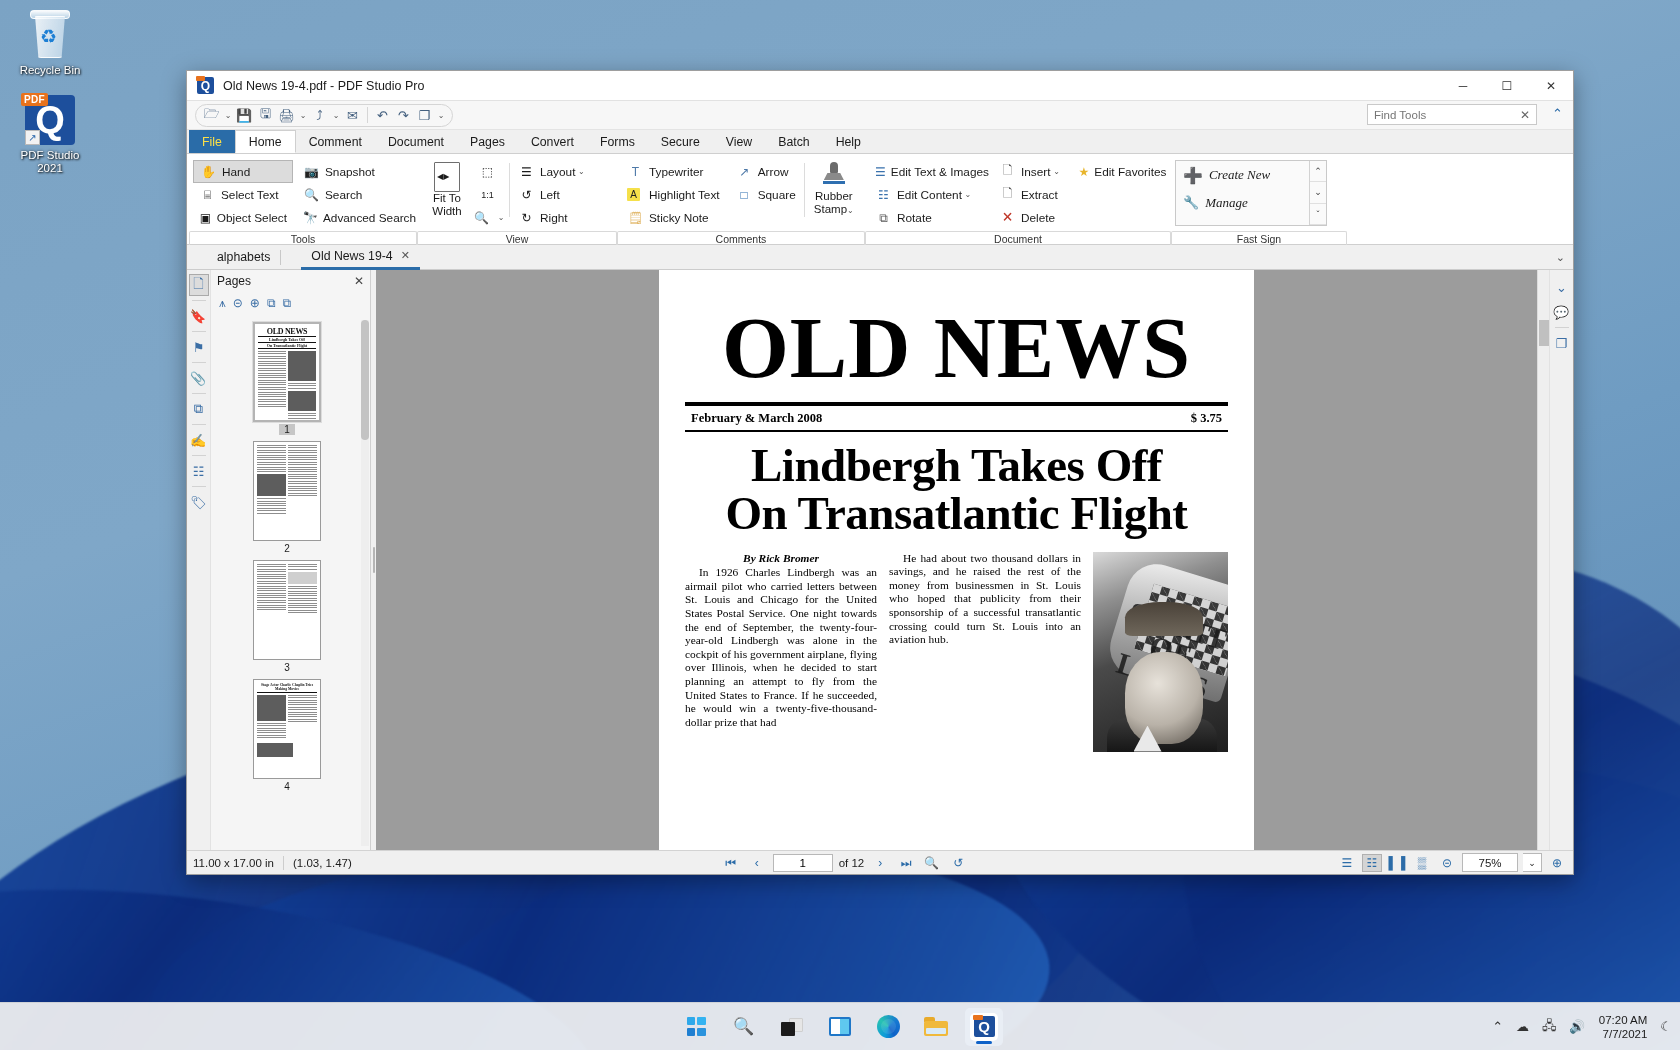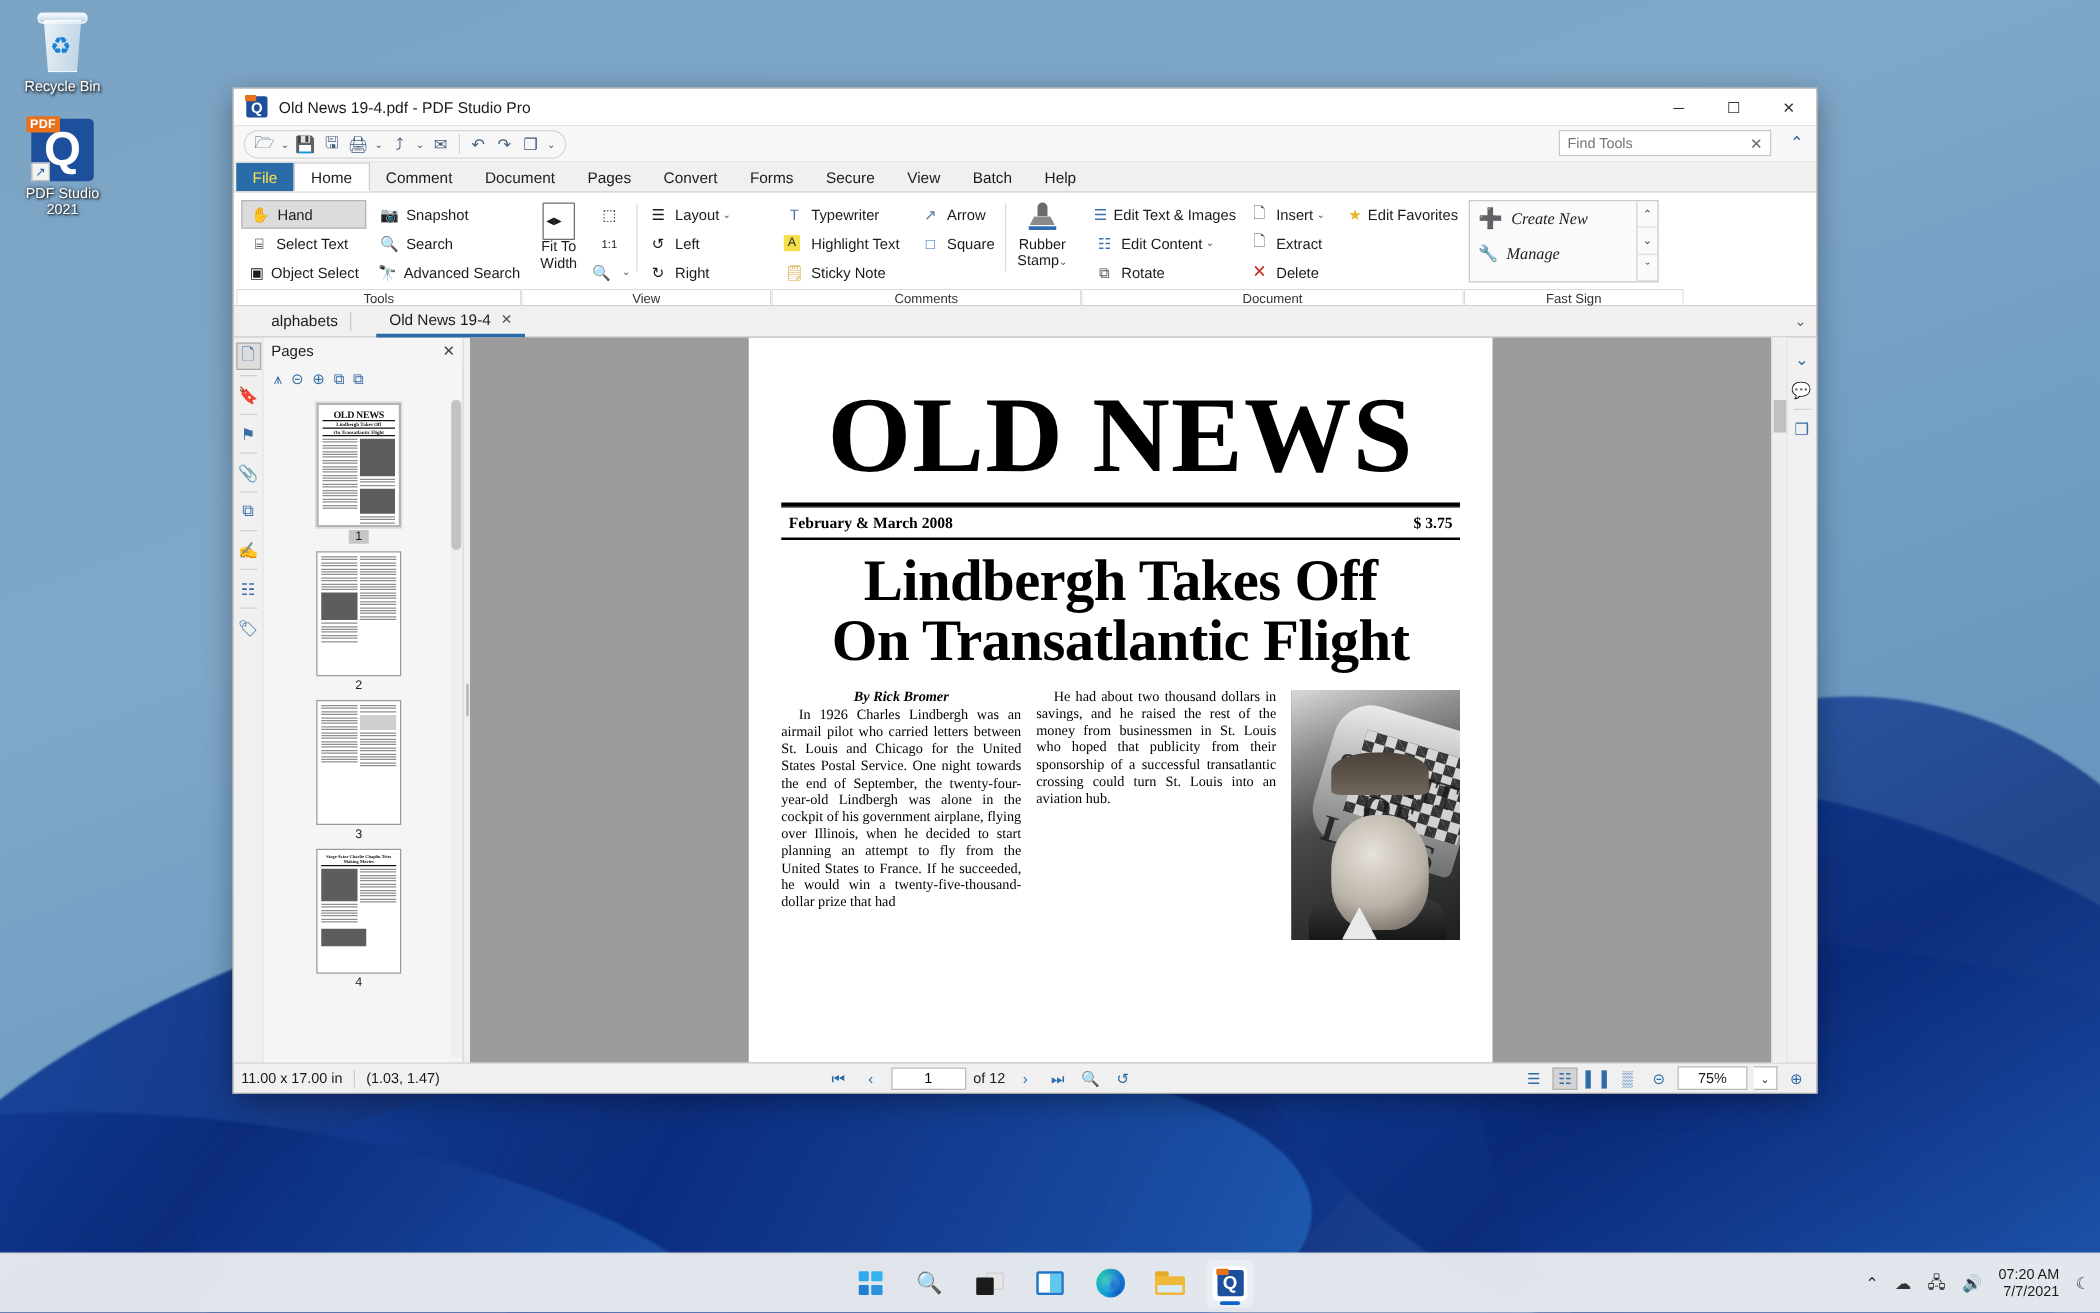--- a/index.html
+++ b/index.html
@@ -51,21 +51,21 @@
              color:#fff; font-size:38px; font-weight:bold; font-family:"Liberation Sans",sans-serif;
              line-height:1; }
   .pdfq .pdf-tag { position:absolute; left:-4px; top:-2px; background:#e8721c; color:#fff;
              font-size:10px; font-weight:bold; padding:1px 3px; border-radius:2px; letter-spacing:.3px;}
   .pdfq .shortcut { position:absolute; left:0; bottom:0; width:15px; height:15px; background:#f2f2f2;
              border:1px solid #b9b9b9; display:flex; align-items:center; justify-content:center;
              font-size:10px; color:#1f5fa8; }
 
   
   #app {
-    position:absolute; left:186px; top:70px; width:1268px; height:805px; z-index:5;
+    position:absolute; left:186px; top:70px; width:1388px; height:805px; z-index:5;
     background:#f0f0f0; border:1px solid #9e9e9e;
     box-shadow:0 6px 22px rgba(0,0,0,.35);
     display:flex; flex-direction:column;
   }
   .titlebar { height:30px; background:#ffffff; display:flex; align-items:center;
               border-bottom:1px solid #e2e2e2; }
   .titlebar .ico { width:17px; height:17px; margin-left:10px; background:#1d4f9c; border-radius:2px;
               position:relative; }
   .titlebar .ico::before{content:"Q"; position:absolute; inset:0; color:#fff; font-size:12px;
               font-weight:bold; display:flex; align-items:center; justify-content:center;}

